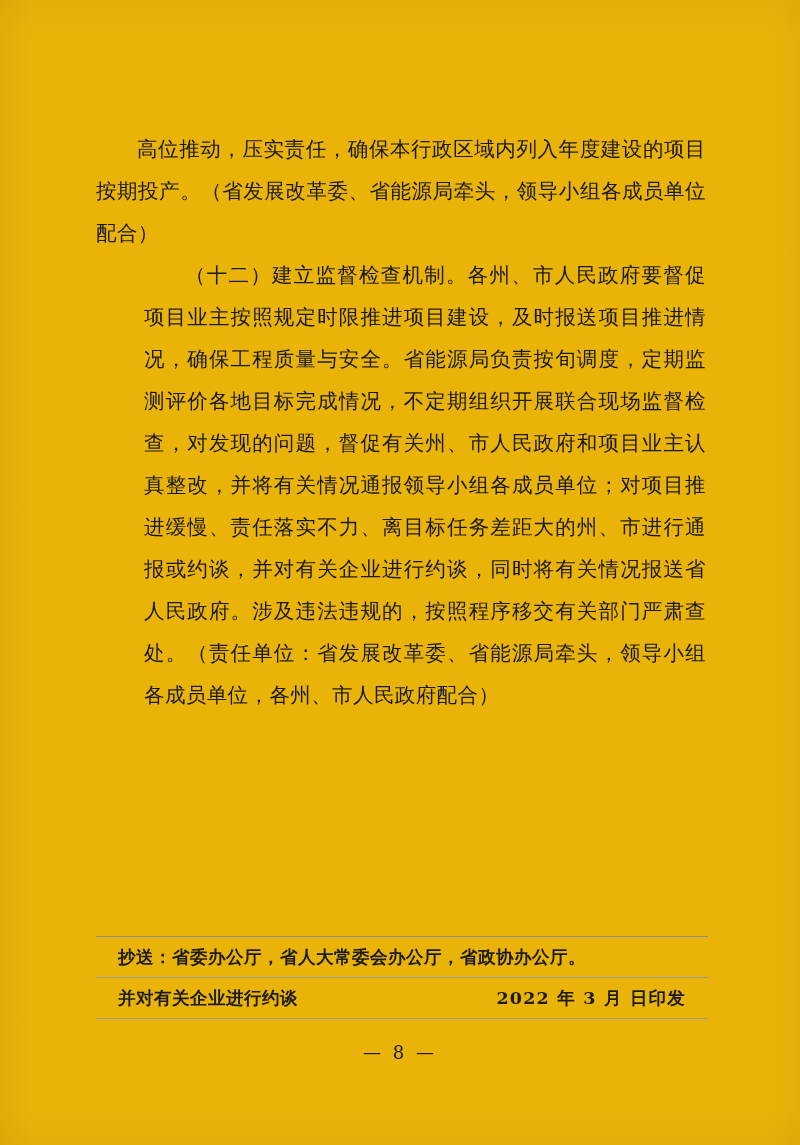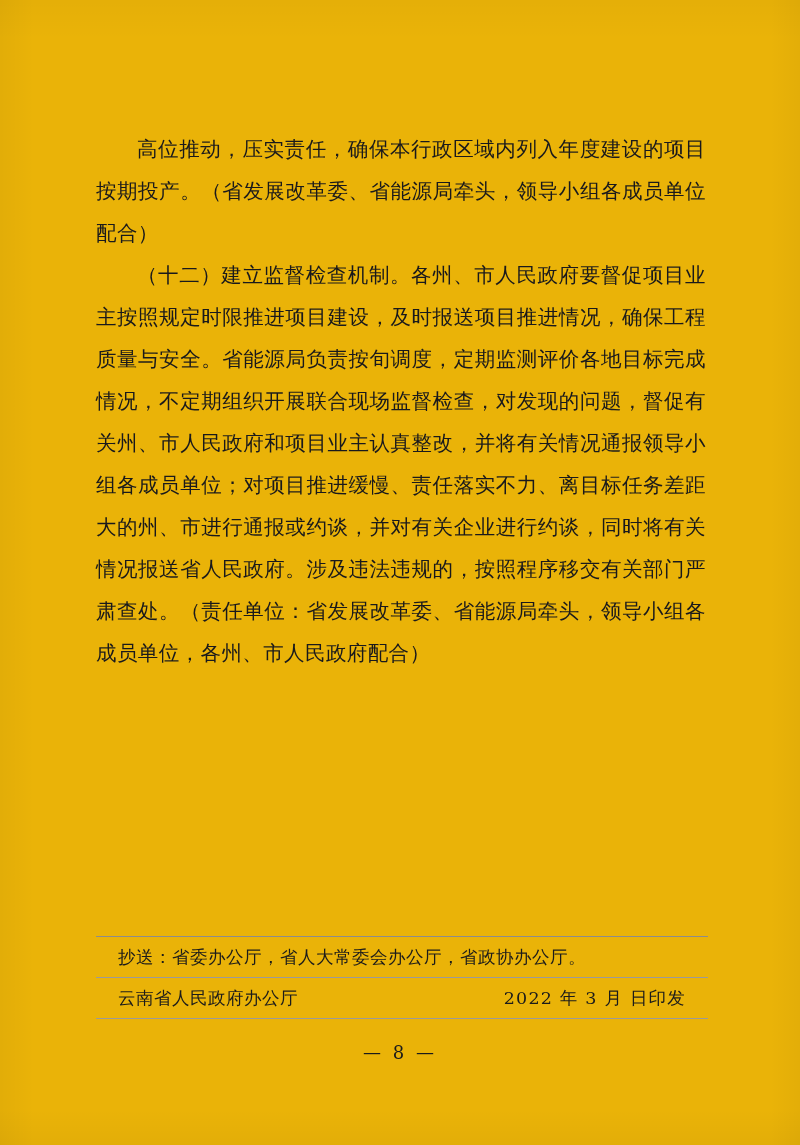--- a/index.html
+++ b/index.html
@@ -45,20 +45,21 @@
     text-align: justify;
     text-justify: inter-ideograph;
     margin: 0 0 0 0;
     color: #19191c;
   }
   .para.indent {
     text-indent: 41px;
   }
   .para + .para {
     margin-top: 0px;
+    margin-left: 48px;
   }
   .footer {
     position: absolute;
     left: 96px;
     width: 612px;
     bottom: 0;
   }
   .rule {
     height: 0;
     border-top: 1px solid #8c8c8c;
@@ -96,28 +97,28 @@
 </head>
 <body>
 
 <div class="page">
 
   <div class="body-text">
     <p class="para indent">高位推动，压实责任，确保本行政区域内列入年度建设的项目按期投产。（省发展改革委、省能源局牵头，领导小组各成员单位配合）</p>
     <p class="para indent">（十二）建立监督检查机制。各州、市人民政府要督促项目业主按照规定时限推进项目建设，及时报送项目推进情况，确保工程质量与安全。省能源局负责按旬调度，定期监测评价各地目标完成情况，不定期组织开展联合现场监督检查，对发现的问题，督促有关州、市人民政府和项目业主认真整改，并将有关情况通报领导小组各成员单位；对项目推进缓慢、责任落实不力、离目标任务差距大的州、市进行通报或约谈，并对有关企业进行约谈，同时将有关情况报送省人民政府。涉及违法违规的，按照程序移交有关部门严肃查处。（责任单位：省发展改革委、省能源局牵头，领导小组各成员单位，各州、市人民政府配合）</p>
   </div>
 
-  <div class="footer" style="bottom:126px;">
+  <div class="footer" style="bottom:126px;font-weight:bold;">
     <div class="rule"></div>
     <div class="footer-line">
       <span>抄送：省委办公厅，省人大常委会办公厅，省政协办公厅。</span>
     </div>
     <div class="rule thin"></div>
     <div class="footer-line">
-      <span>云南省人民政府办公厅</span>
+      <span>并对有关企业进行约谈</span>
       <span class="spacer"></span>
       <span class="right-part">2022 年 3 月    日印发</span>
     </div>
     <div class="rule thin"></div>
   </div>
 
   <div class="page-number" style="bottom:82px;">— 8 —</div>
 
 </div>
 

